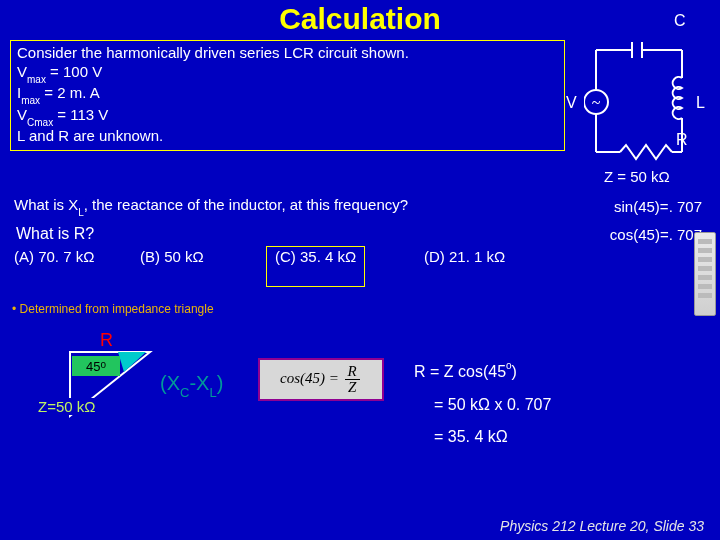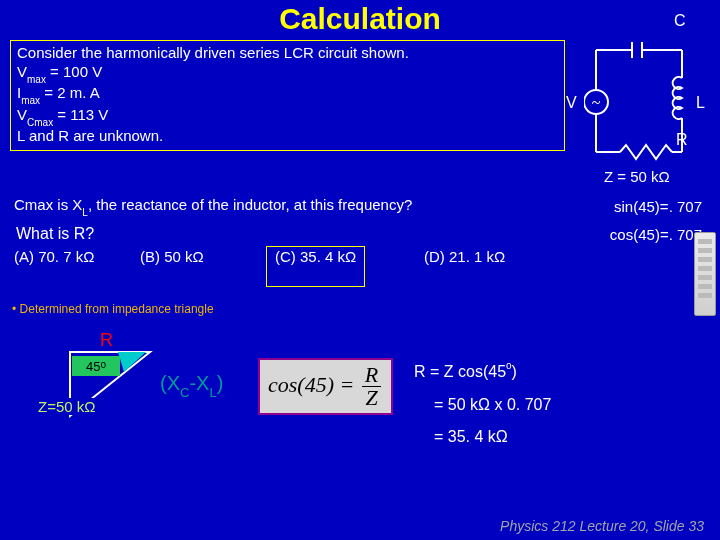--- a/index.html
+++ b/index.html
@@ -108,23 +108,23 @@
     position: absolute; left: 160px; top: 372px; color: #009999;
     font-size: 20px;
   }
   
   .cosbox {
     position: absolute;
     left: 258px;
     top: 358px;
     border: 2px solid #900090;
     background: #d8d8d8;
-    padding: 4px 8px;
+    padding: 4px 20px;
     font-family: "Times New Roman", serif;
-    font-size: 22px;
+    font-size: 15px;
     font-style: italic;
     color: #000;
   }
   .frac {
     display: inline-block;
     vertical-align: middle;
     text-align: center;
     font-style: italic;
     line-height: 1;
     padding: 0 2px;
@@ -137,21 +137,21 @@
     font-size: 16px;
     text-align: right;
   }
   .rz1 { left: 414px; top: 362px; }
   .rz2 { left: 434px; top: 396px; }
   .rz3 { left: 434px; top: 428px; }
   .footer {
     position: absolute;
     right: 16px;
     bottom: 6px;
-    color: #a3a3a3;
+    color: #e5e5e5;
     font-size: 14px;
     font-style: italic;
   }
   
   .remote {
     position: absolute;
     right: 4px;
     top: 232px;
     width: 22px;
     height: 84px;
@@ -178,21 +178,21 @@
   <div>
     <span>I</span><span class="sub">max</span><span> = 2 m. A</span>
   </div>
   <div>
     <span>V</span><span class="sub">Cmax</span><span> = 113 V</span>
   </div>
   <div>L and R are unknown.</div>
 </div>
 
 <div class="question-xl">
-  <span>Cmax is X</span><span class="sub">L</span><span>, the reactance of the inductor, at this frequency?</span>
+  <span>What is X</span><span class="sub">L</span><span>, the reactance of the inductor, at this frequency?</span>
 </div>
 
 <div class="what-r">What is R?</div>
 
 <div class="opt optA">(A)  70. 7 kΩ</div>
 <div class="opt optB">(B)  50 kΩ</div>
 <div class="opt optC">(C)  35. 4 kΩ</div>
 <div class="opt optD">(D)  21. 1 kΩ</div>
 
 <div class="trig1">sin(45)=. 707</div>

